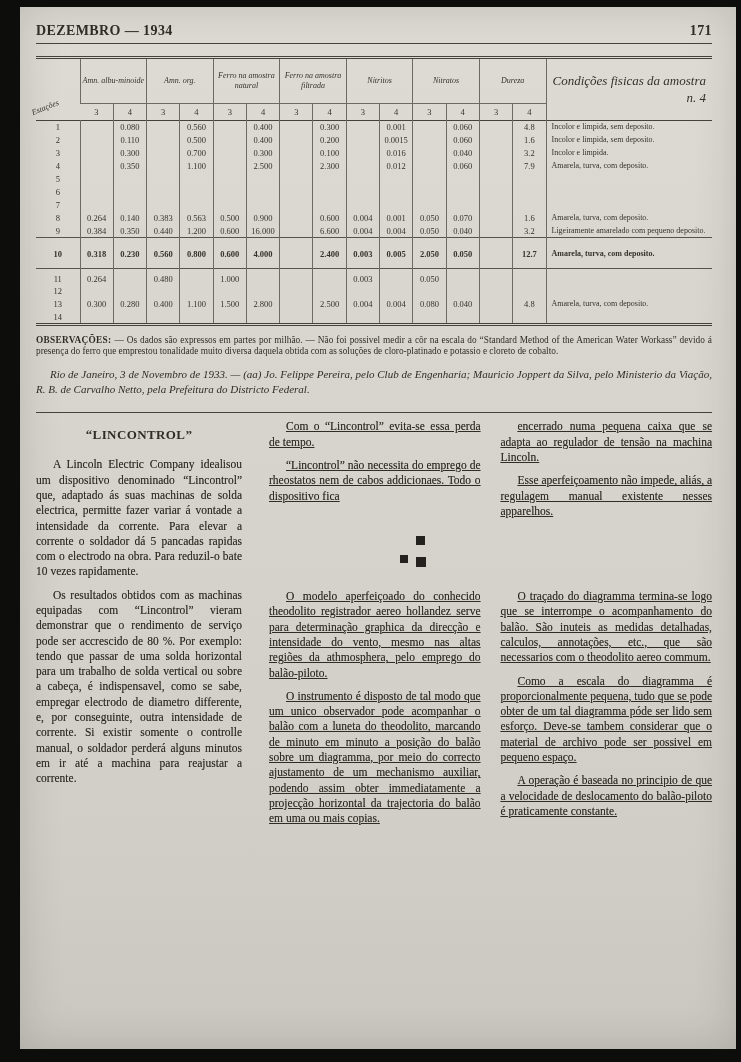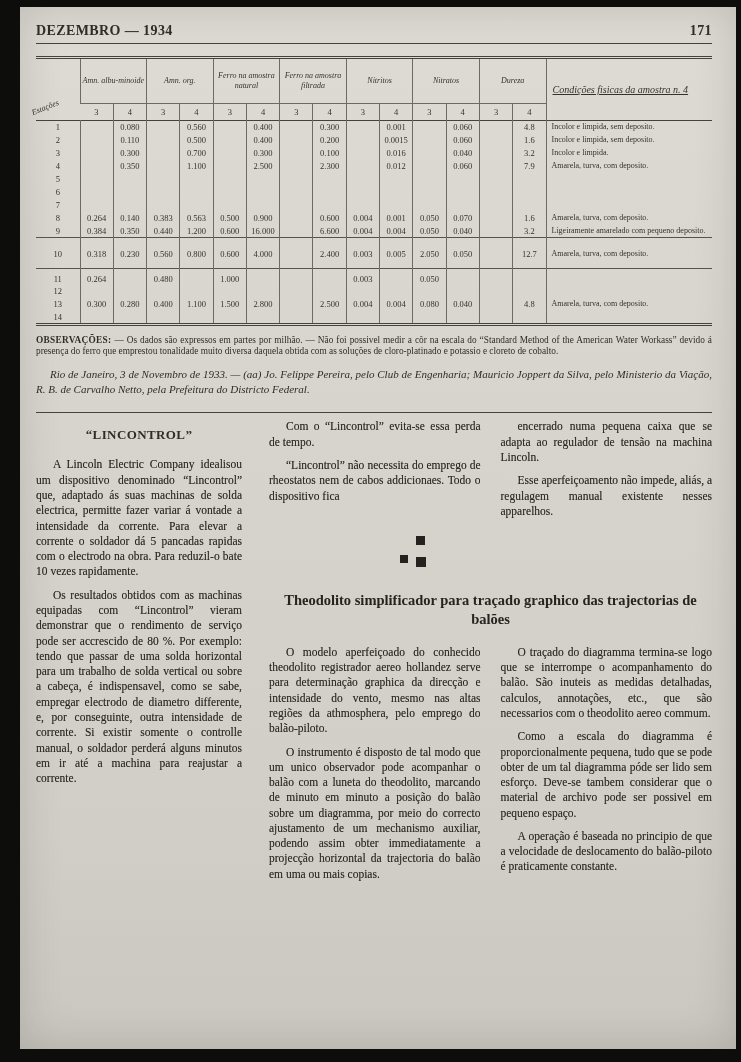--- a/index.html
+++ b/index.html
@@ -26,43 +26,43 @@
   .analysis th, .analysis td { border-left:1px solid #6e6a60; }
   .analysis th:first-child, .analysis td:first-child { border-left:none; }
   thead { border-bottom:1.5px solid #45423c; }
   th.corner { width:44px; position:relative; }
   .corner-text { position:absolute; left:-5px; bottom:8px; font-size:8px; font-style:italic;
     font-weight:normal; transform:rotate(-22deg); white-space:nowrap; }
   th.group { font-style:italic; font-weight:normal; font-size:8px; text-align:center;
     vertical-align:middle; height:46px; line-height:1.2; padding:2px 1px; }
   th.sub { font-weight:normal; font-size:8.5px; text-align:center;
     border-top:1px solid #6e6a60; height:17px; }
-  th.cond-head { width:166px; font-style:italic; font-weight:normal; font-size:10px;
-    text-align:left; line-height:1.3; padding:2px 6px;text-decoration:underline; }
+  th.cond-head { width:166px; font-style:italic; font-weight:normal; font-size:13px;
+    text-align:right; line-height:1.3; padding:2px 6px; }
   tbody td { height:13px; vertical-align:top; padding:1px 1px; }
   td.est { text-align:center; font-size:8.5px; }
   td.num { text-align:center; font-size:8.5px; white-space:nowrap; overflow:hidden; }
   td.cond { font-size:8px; line-height:1.15; padding:1px 3px 1px 5px; text-align:left;margin-top:25px; }
   tr.sep-above > td { border-top:1px solid #56534b; }
-  tr.padded > td { padding-top:11px; padding-bottom:9px; }
+  tr.padded > td { padding-top:11px; padding-bottom:9px;font-weight:bold; }
   tr.gap-top > td { padding-top:5px; }
 
   
   .obs { margin-top:9px; font-size:9.3px; line-height:1.22; text-align:justify; }
   .obs b { letter-spacing:0.3px;margin-top:26px; }
   .sig { margin-top:9px; font-style:italic; font-size:11px; line-height:1.4;
     text-indent:14px; text-align:justify; }
 
   .section-rule { border-top:1px solid #45423c; margin-top:15px; }
 
   
   .articles { display:flex; gap:27px; margin-top:6px; }
   .col-left { width:206px; flex:none; }
   .right-area { flex:1; display:flex; flex-direction:column; }
-  .two-col { display:flex; gap:20px; }
+  .two-col { display:flex; gap:20px;text-decoration:underline; }
   .two-col > div { flex:1; min-width:0; }
   .para { font-size:11.5px; line-height:1.33; text-align:justify; text-indent:17px;
     margin-bottom:8px; color:#2c2a25; text-shadow:0 0 0.4px rgba(45,43,38,0.45); }
   .linc-title { text-align:center; font-size:13px; font-weight:bold; letter-spacing:0.4px;
     margin:8px 0 14px; }
   .ornament { position:relative; height:50px; width:60px; margin:6px 0 6px 27%; }
   .sq { position:absolute; background:#23221f; }
   .sq1 { width:9px; height:9px; left:27px; top:3px; }
   .sq2 { width:8px; height:8px; left:11px; top:22px; }
   .sq3 { width:10px; height:10px; left:27px; top:24px; }
@@ -396,21 +396,20 @@
               <p class="para">Esse aperfeiçoamento não impede, aliás, a regulagem manual existente nesses apparelhos.</p>
             </div>
         </div>
 
         <div class="ornament">
           <span class="sq sq1"></span>
           <span class="sq sq2"></span>
           <span class="sq sq3"></span>
         </div>
 
-        <h2 class="theo-title">Theodolito simplificador para traçado graphico das trajectorias de balões</h2>
 
         <div class="two-col">
           <div>
               <p class="para">O modelo aperfeiçoado do conhecido theodolito registrador aereo hollandez serve para determinação graphica da direcção e intensidade do vento, mesmo nas altas regiões da athmosphera, pelo emprego do balão-piloto.</p>
               <p class="para">O instrumento é disposto de tal modo que um unico observador pode acompanhar o balão com a luneta do theodolito, marcando de minuto em minuto a posição do balão sobre um diagramma, por meio do correcto ajustamento de um mechanismo auxiliar, podendo assim obter immediatamente a projecção horizontal da trajectoria do balão em uma ou mais copias.</p>
             </div>
           <div>
               <p class="para">O traçado do diagramma termina-se logo que se interrompe o acompanhamento do balão. São inuteis as medidas detalhadas, calculos, annotações, etc., que são necessarios com o theodolito aereo commum.</p>
               <p class="para">Como a escala do diagramma é proporcionalmente pequena, tudo que se pode obter de um tal diagramma póde ser lido sem esforço. Deve-se tambem considerar que o material de archivo pode ser possivel em pequeno espaço.</p>
               <p class="para">A operação é baseada no principio de que a velocidade de deslocamento do balão-piloto é praticamente constante.</p>

